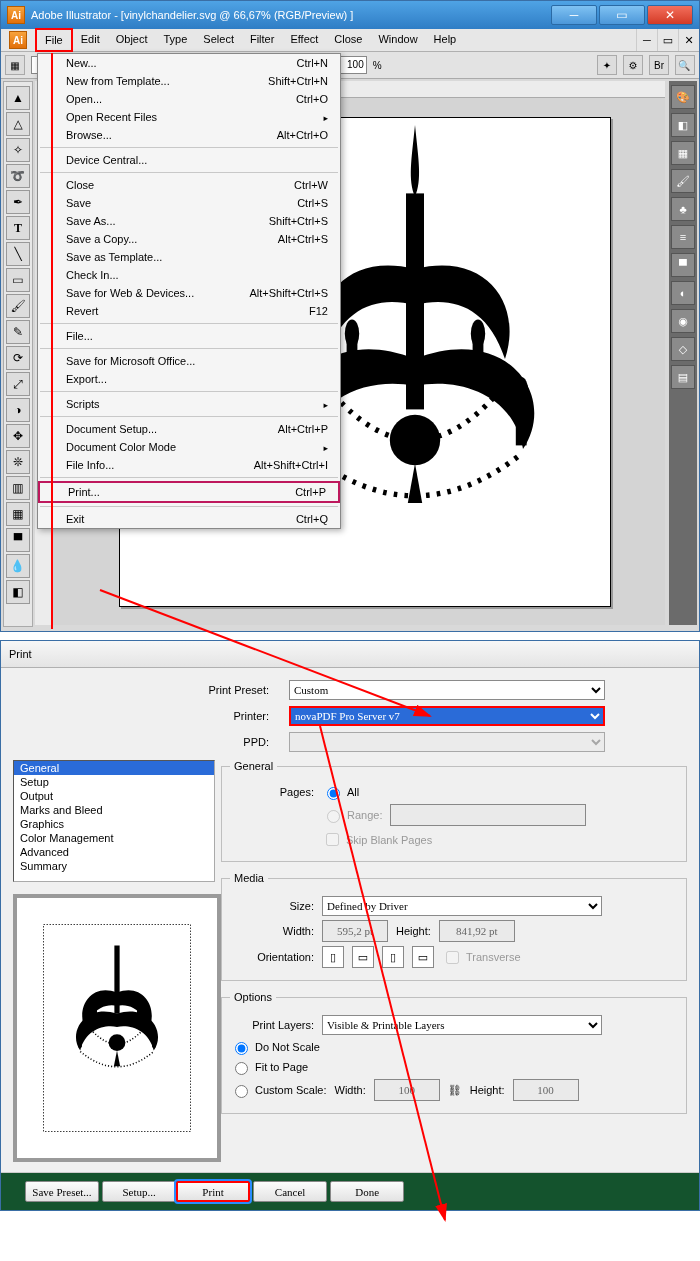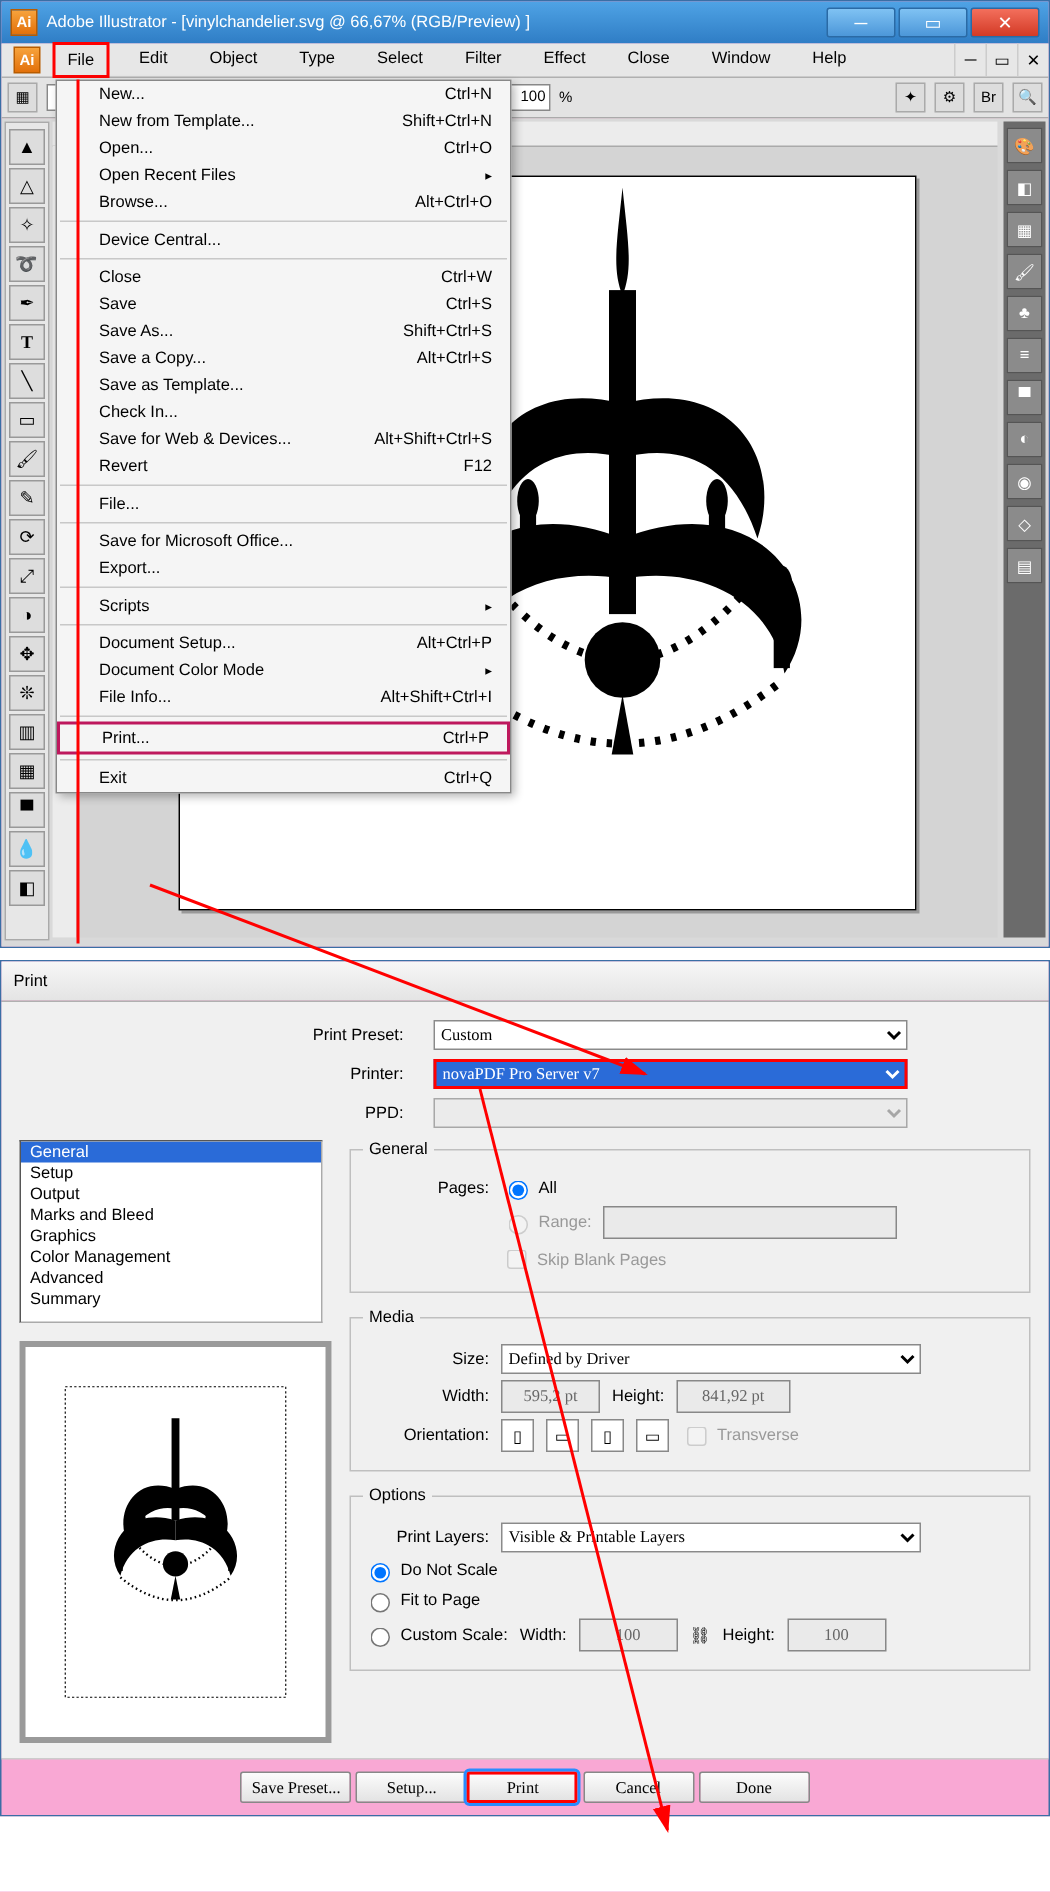--- a/index.html
+++ b/index.html
@@ -1,29 +1,29 @@
 <!DOCTYPE html>
 <html><head>
 <meta charset="utf-8">
 <style>
   body { margin:0; font-family: Tahoma, Arial, sans-serif; font-size:11px; background:#fff; width:700px;}
-  .window { border:1px solid #3a6ea5; background:#f9a8d4; position:relative; }
+  .window { border:1px solid #3a6ea5; background:#14532d; position:relative; }
   .w-illustrator { height:630px; }
   .w-print { margin-top:8px; border:1px solid #3a6ea5; }
 
   
   .titlebar { height:28px; background:linear-gradient(#4fa3e5,#2f7dc5); color:#fff; display:flex; align-items:center; padding:0 6px; justify-content:space-between;}
   .title-left { display:flex; align-items:center; gap:6px;}
   .ai-logo { width:16px; height:16px; background:linear-gradient(#f7a33c,#e2700a); display:flex; align-items:center; justify-content:center; color:#fff; font-weight:bold; font-size:10px; border:1px solid #b85c00;}
   .win-buttons { display:flex; gap:2px;}
   .win-btn { width:44px; height:18px; background:linear-gradient(#7fc2f3,#4c97d9); border:1px solid #2a6aa5; border-radius:2px; display:flex; align-items:center; justify-content:center; color:#fff; font-size:12px; }
   .win-btn.close { background:linear-gradient(#f36f5c,#d33a26);}
   .menubar { height:22px; background:#e7e7e7; display:flex; align-items:stretch; border-bottom:1px solid #b0b0b0;}
   .menubar .spacer { width:34px; display:flex; align-items:center; justify-content:center;}
-  .menubar .menu-item { padding:4px 8px; cursor:default;margin-left:12px;}
+  .menubar .menu-item { padding:4px 8px; cursor:default;}
   .menubar .menu-item.sel { border:2px solid #ff0000; margin:-1px 0;}
   .mb-right { margin-left:auto; display:flex; }
   .mdi-btn { width:20px; display:flex;align-items:center;justify-content:center; border-left:1px solid #ccc; }
 
   .toolbar2 { height:26px; background:#e3e3e3; border-bottom:1px solid #aaa; display:flex; align-items:center; gap:6px; padding:0 4px; font-size:10px;}
   .tb-lbl{}
   .tb-box{border:1px solid #888; background:#fff; height:16px; display:inline-block;}
   .tb-box.sm{width:18px;}
   .tb-box.md{width:42px;}
   .tb-ico{width:18px;height:18px;background:#ddd;border:1px solid #aaa;display:inline-flex;align-items:center;justify-content:center;}
@@ -50,34 +50,34 @@
 
   
   .dlg-title{height:26px;background:linear-gradient(#f7f7f7,#e4e4e4); display:flex;align-items:center;padding:0 8px;border-bottom:1px solid #b0b0b0;}
   .dlg-body{background:#f0f0f0;padding:12px 12px 10px 12px;}
   .p-row{display:flex;align-items:center;margin-bottom:6px;}
   .p-lbl{width:256px;text-align:right;padding-right:20px;}
   .p-sel{flex:0 0 316px;}
   select.full,input.full{width:100%;height:20px;border:1px solid #8a8a8a;background:#fff;font:11px Tahoma;}
   select.dis,input.dis{background:#eaeaea;color:#888;}
   .hl-red{border:2px solid #f00 !important;}
-  .midcols{display:flex; gap:12px; margin-top:8px;}
+  .midcols{display:flex; margin-top:8px;}
   .sidelist{width:200px;height:120px;border:1px inset #aaa;background:#fff;overflow:auto;}
   .sidelist div{padding:1px 6px;}
   .sidelist .sel{background:#2a6bd8;color:#fff;}
   .preview{width:200px;height:260px;border:4px solid #9a9a9a; background:#fff; margin-top:12px; display:flex; align-items:center; justify-content:center;}
   fieldset{border:1px solid #bfbfbf;margin:0 0 10px 0;padding:8px;}
   legend{padding:0 4px;}
   .frow{display:flex;align-items:center;gap:8px;margin:4px 0;}
   .flbl{width:84px;text-align:right;}
   .num{width:60px;height:18px;border:1px solid #888;text-align:center;font:11px Tahoma;}
   .ro{background:#eaeaea;color:#666;}
   .chk{display:inline-flex;align-items:center;gap:4px;}
   .ori{width:20px;height:20px;border:1px solid #888;display:inline-flex;align-items:center;justify-content:center;background:#fff;}
-  .btns{display:flex;justify-content:center;padding:8px 24px;border-top:1px solid #ccc;}
+  .btns{display:flex;justify-content:flex-start;padding:8px 24px;border-top:1px solid #ccc;}
   .btn{min-width:74px;height:21px;border:1px solid #888;background:linear-gradient(#fcfcfc,#e3e3e3);border-radius:2px;font:11px Tahoma;}
   .btn.hl{outline:2px solid #2a8cff; border:2px solid #f00;}
 
   .arrow-svg{position:absolute;pointer-events:none;z-index:50;}
 </style>
 </head>
 <body>
 
 <div class="window w-illustrator">
   <div class="titlebar">

